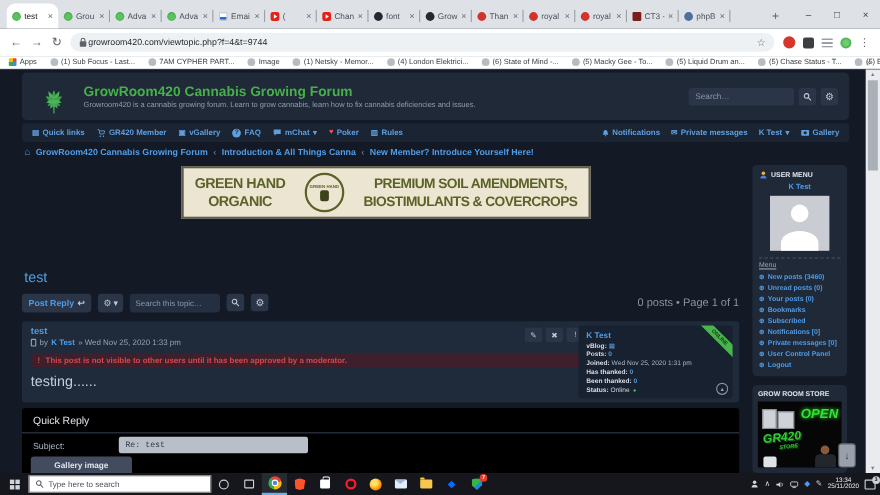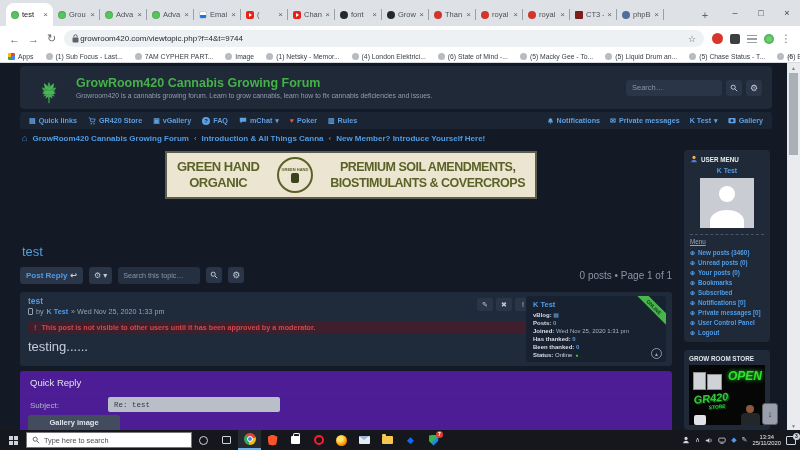--- a/index.html
+++ b/index.html
@@ -104,21 +104,21 @@
 .pf-row{font-size:6px;line-height:8px;color:#d7dde8;white-space:nowrap;overflow:hidden}
 .pf-label{font-weight:bold}
 .v-num{color:#5a9ddb;font-weight:bold}
 .v-date{color:#aab4c4}
 .v-ic{color:#5a9ddb}
 .v-status{color:#cfd6e0}
 .v-status::after{content:"●";color:#3ecf4a;font-size:5px;margin-left:3px}
 .ribbon{position:absolute;top:7px;right:-14px;width:52px;transform:rotate(45deg);background:#49b54d;color:#14421a;font-size:5px;font-weight:bold;text-align:center;line-height:8px}
 .to-top{position:absolute;right:4px;bottom:3px;width:11px;height:11px;border:1px solid #8b94a6;border-radius:50%;color:#9aa3b2;font-size:5px;display:flex;align-items:center;justify-content:center}
 
-.qr{position:absolute;top:308px;left:20px;width:652px;height:67px;background:#4c1d95;border-radius:3px 3px 0 0}
+.qr{position:absolute;top:308px;left:20px;width:652px;height:67px;background:#000000;border-radius:3px 3px 0 0}
 .qr-h{position:absolute;left:10px;top:6px;font-size:9.5px;color:#dfe4ec}
 .qr-div{position:absolute;left:0;right:0;top:22px;border-top:1px solid #323d50}
 .qr-label{position:absolute;left:10px;top:30px;font-size:8px;font-weight:normal;color:#aeb7c6}
 .qr-input{position:absolute;left:88px;top:26px;width:172px;height:15px;background:#b9bfc9;border:none;border-radius:2px;font-size:7.5px;color:#333a46;padding:0 6px;font-family:Liberation Mono, monospace}
 .qr-gal{position:absolute;left:8px;top:44px;width:92px;height:15px;background:#434c5e;border-radius:3px 3px 0 0;display:flex;align-items:center;justify-content:center;font-size:7.5px;font-weight:bold;color:#dfe4ec}
 
 
 .ucard{position:absolute;top:87px;left:684px;width:86px;height:192px;padding:5px 6px}
 .um-h{display:flex;align-items:center;gap:3px;font-size:6.3px;font-weight:bold;color:#e6eaf1}
 .um-name{text-align:center;font-size:6.8px;font-weight:bold;color:#4f9ce8;margin-top:4px}
@@ -397,21 +397,21 @@
       <span class="it">
           <span class="nic">▤</span>
           <span>Quick links</span>
         </span>
       <span class="it">
         <svg width="8" height="8" viewBox="0 0 10 10">
             <path d="M1 1h1.5l1 5h4.5l1-3.5H3" fill="none" stroke="#5f9fe0"></path>
             <circle cx="4" cy="8.5" r=".9" fill="#5f9fe0"></circle>
             <circle cx="7.5" cy="8.5" r=".9" fill="#5f9fe0"></circle>
           </svg>
-        <span>GR420 Store</span>
+        <span>GR420 Member</span>
         </span>
       <span class="it">
           <span class="nic">▣</span>
           <span>vGallery</span>
         </span>
       <span class="it">
           <span class="qmark">?</span>
           <span>FAQ</span>
         </span>
       <span class="it">

